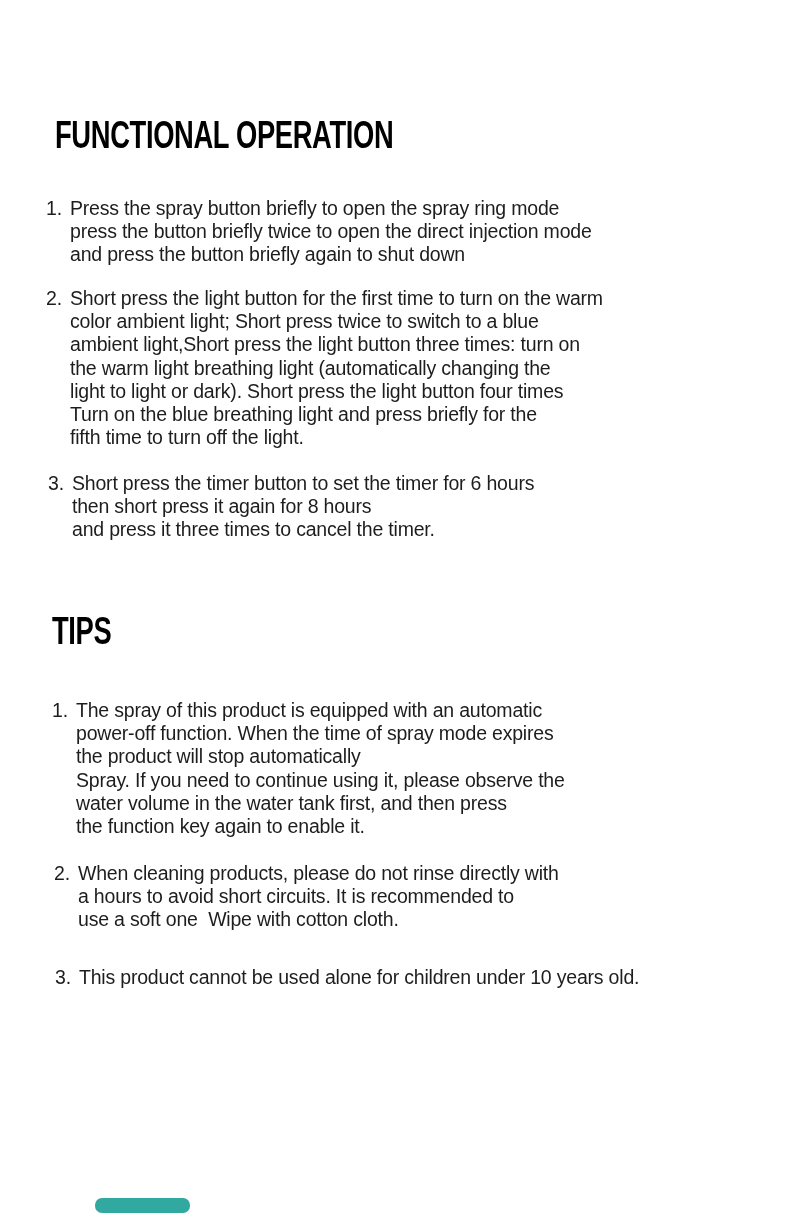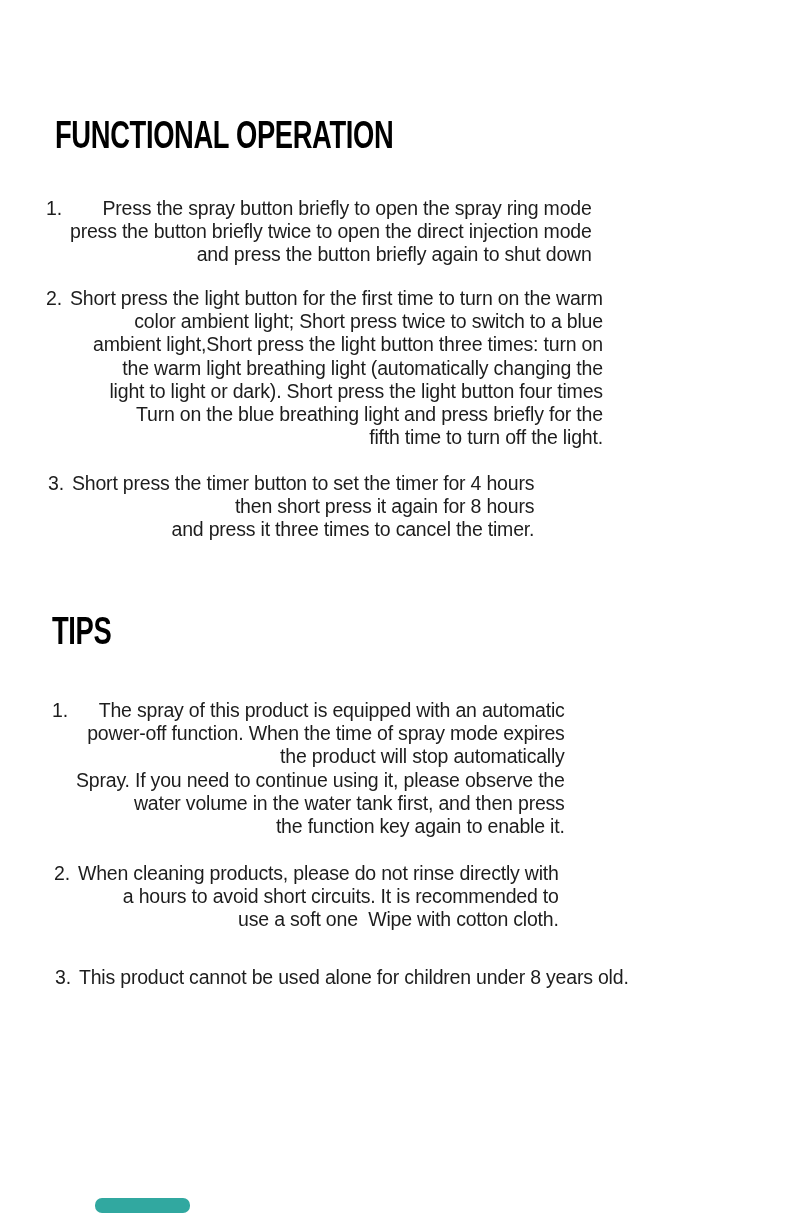--- a/index.html
+++ b/index.html
@@ -35,21 +35,20 @@
     line-height: 23.2px;
     color: #1d1d1d;
     letter-spacing: -0.2px;
   }
   .marker {
     flex: none;
     width: 24px;
   }
   .item-text {
     white-space: pre-wrap;
-    text-align: right;
   }
   .footer-accent {
     position: absolute;
     left: 95px;
     top: 1198px;
     width: 95px;
     height: 15px;
     border-radius: 7px;
   }
 </style>
@@ -73,21 +72,21 @@
 color ambient light; Short press twice to switch to a blue
 ambient light,Short press the light button three times: turn on
 the warm light breathing light (automatically changing the
 light to light or dark). Short press the light button four times
 Turn on the blue breathing light and press briefly for the
 fifth time to turn off the light.</span>
   </div>
 
   <div class="list-item" style="left:48px; top:472px;">
     <span class="marker">3.</span>
-    <span class="item-text">Short press the timer button to set the timer for 4 hours
+    <span class="item-text">Short press the timer button to set the timer for 6 hours
 then short press it again for 8 hours
 and press it three times to cancel the timer.</span>
   </div>
 
   <h1 class="section-title" style="left:52px; top:612px;">TIPS</h1>
 
   <div class="list-item" style="left:52px; top:699px;">
     <span class="marker">1.</span>
     <span class="item-text">The spray of this product is equipped with an automatic
 power-off function. When the time of spray mode expires
@@ -99,18 +98,18 @@
 
   <div class="list-item" style="left:54px; top:862px;">
     <span class="marker">2.</span>
     <span class="item-text">When cleaning products, please do not rinse directly with
 a hours to avoid short circuits. It is recommended to
 use a soft one  Wipe with cotton cloth.</span>
   </div>
 
   <div class="list-item" style="left:55px; top:966px;">
     <span class="marker">3.</span>
-    <span class="item-text">This product cannot be used alone for children under 8 years old.</span>
+    <span class="item-text">This product cannot be used alone for children under 10 years old.</span>
   </div>
 
   <div class="footer-accent" style="background: rgb(49, 168, 160);"></div>
 
 </div>
 
 </body></html>

